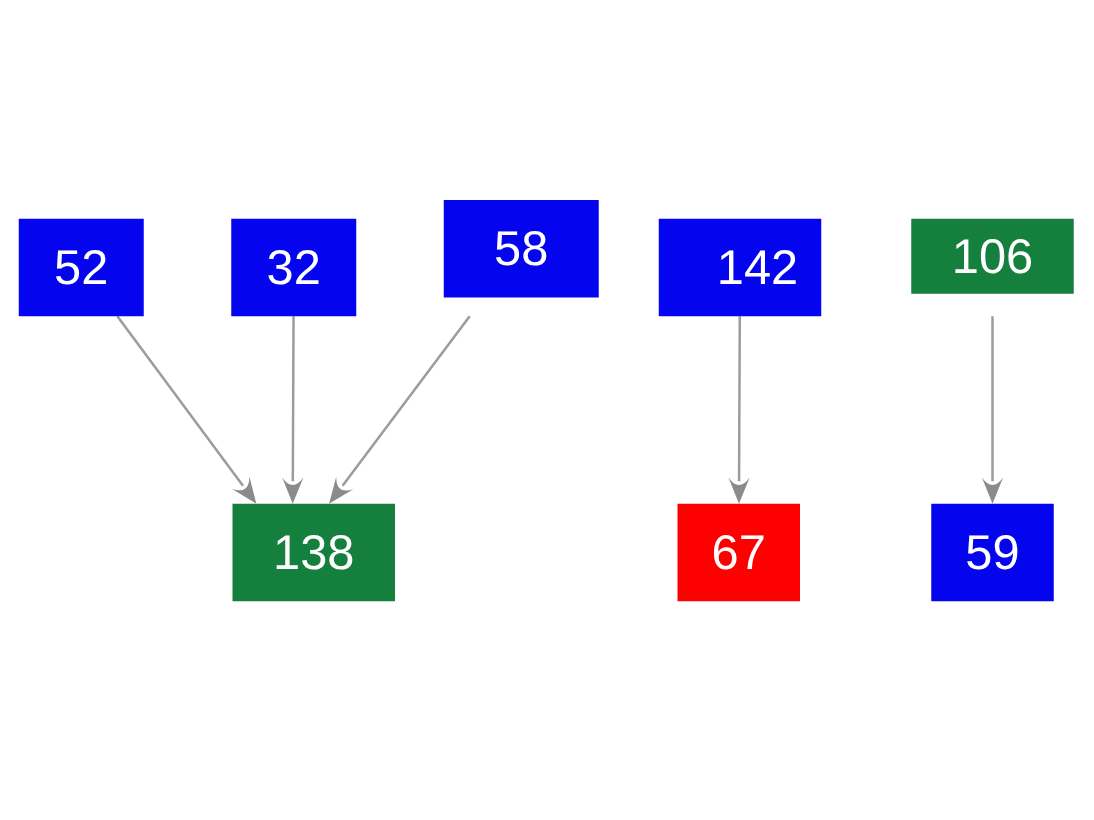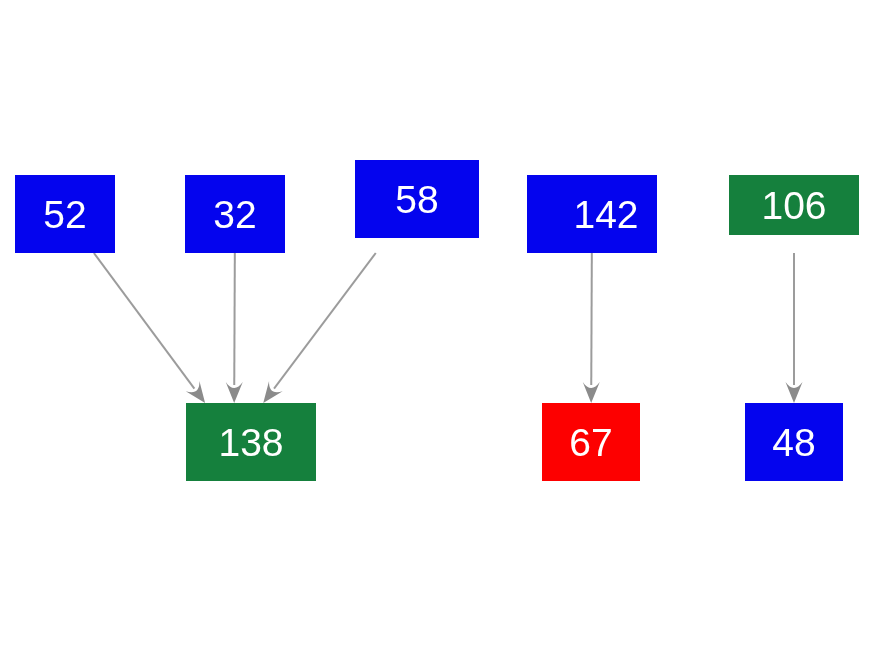--- a/index.html
+++ b/index.html
@@ -81,16 +81,16 @@
       <div class="node" style="left: 729px; top: 175px; width: 130px; height: 60px; background: #15803d;">
         <span class="node-label">106</span>
       </div>
       <div class="node" style="left: 169px; top: 403px; width: 130px; height: 78px; background: #15803d; margin-left: 17px;">
         <span class="node-label">138</span>
       </div>
       <div class="node" style="left: 542px; top: 403px; width: 98px; height: 78px; background: rgb(253, 0, 0);">
         <span class="node-label">67</span>
       </div>
       <div class="node" style="left: 745px; top: 403px; width: 98px; height: 78px; background: rgb(4, 4, 238);">
-        <span class="node-label">48</span>
+        <span class="node-label">59</span>
       </div>
     </div>
 </div>
 
 </body></html>

